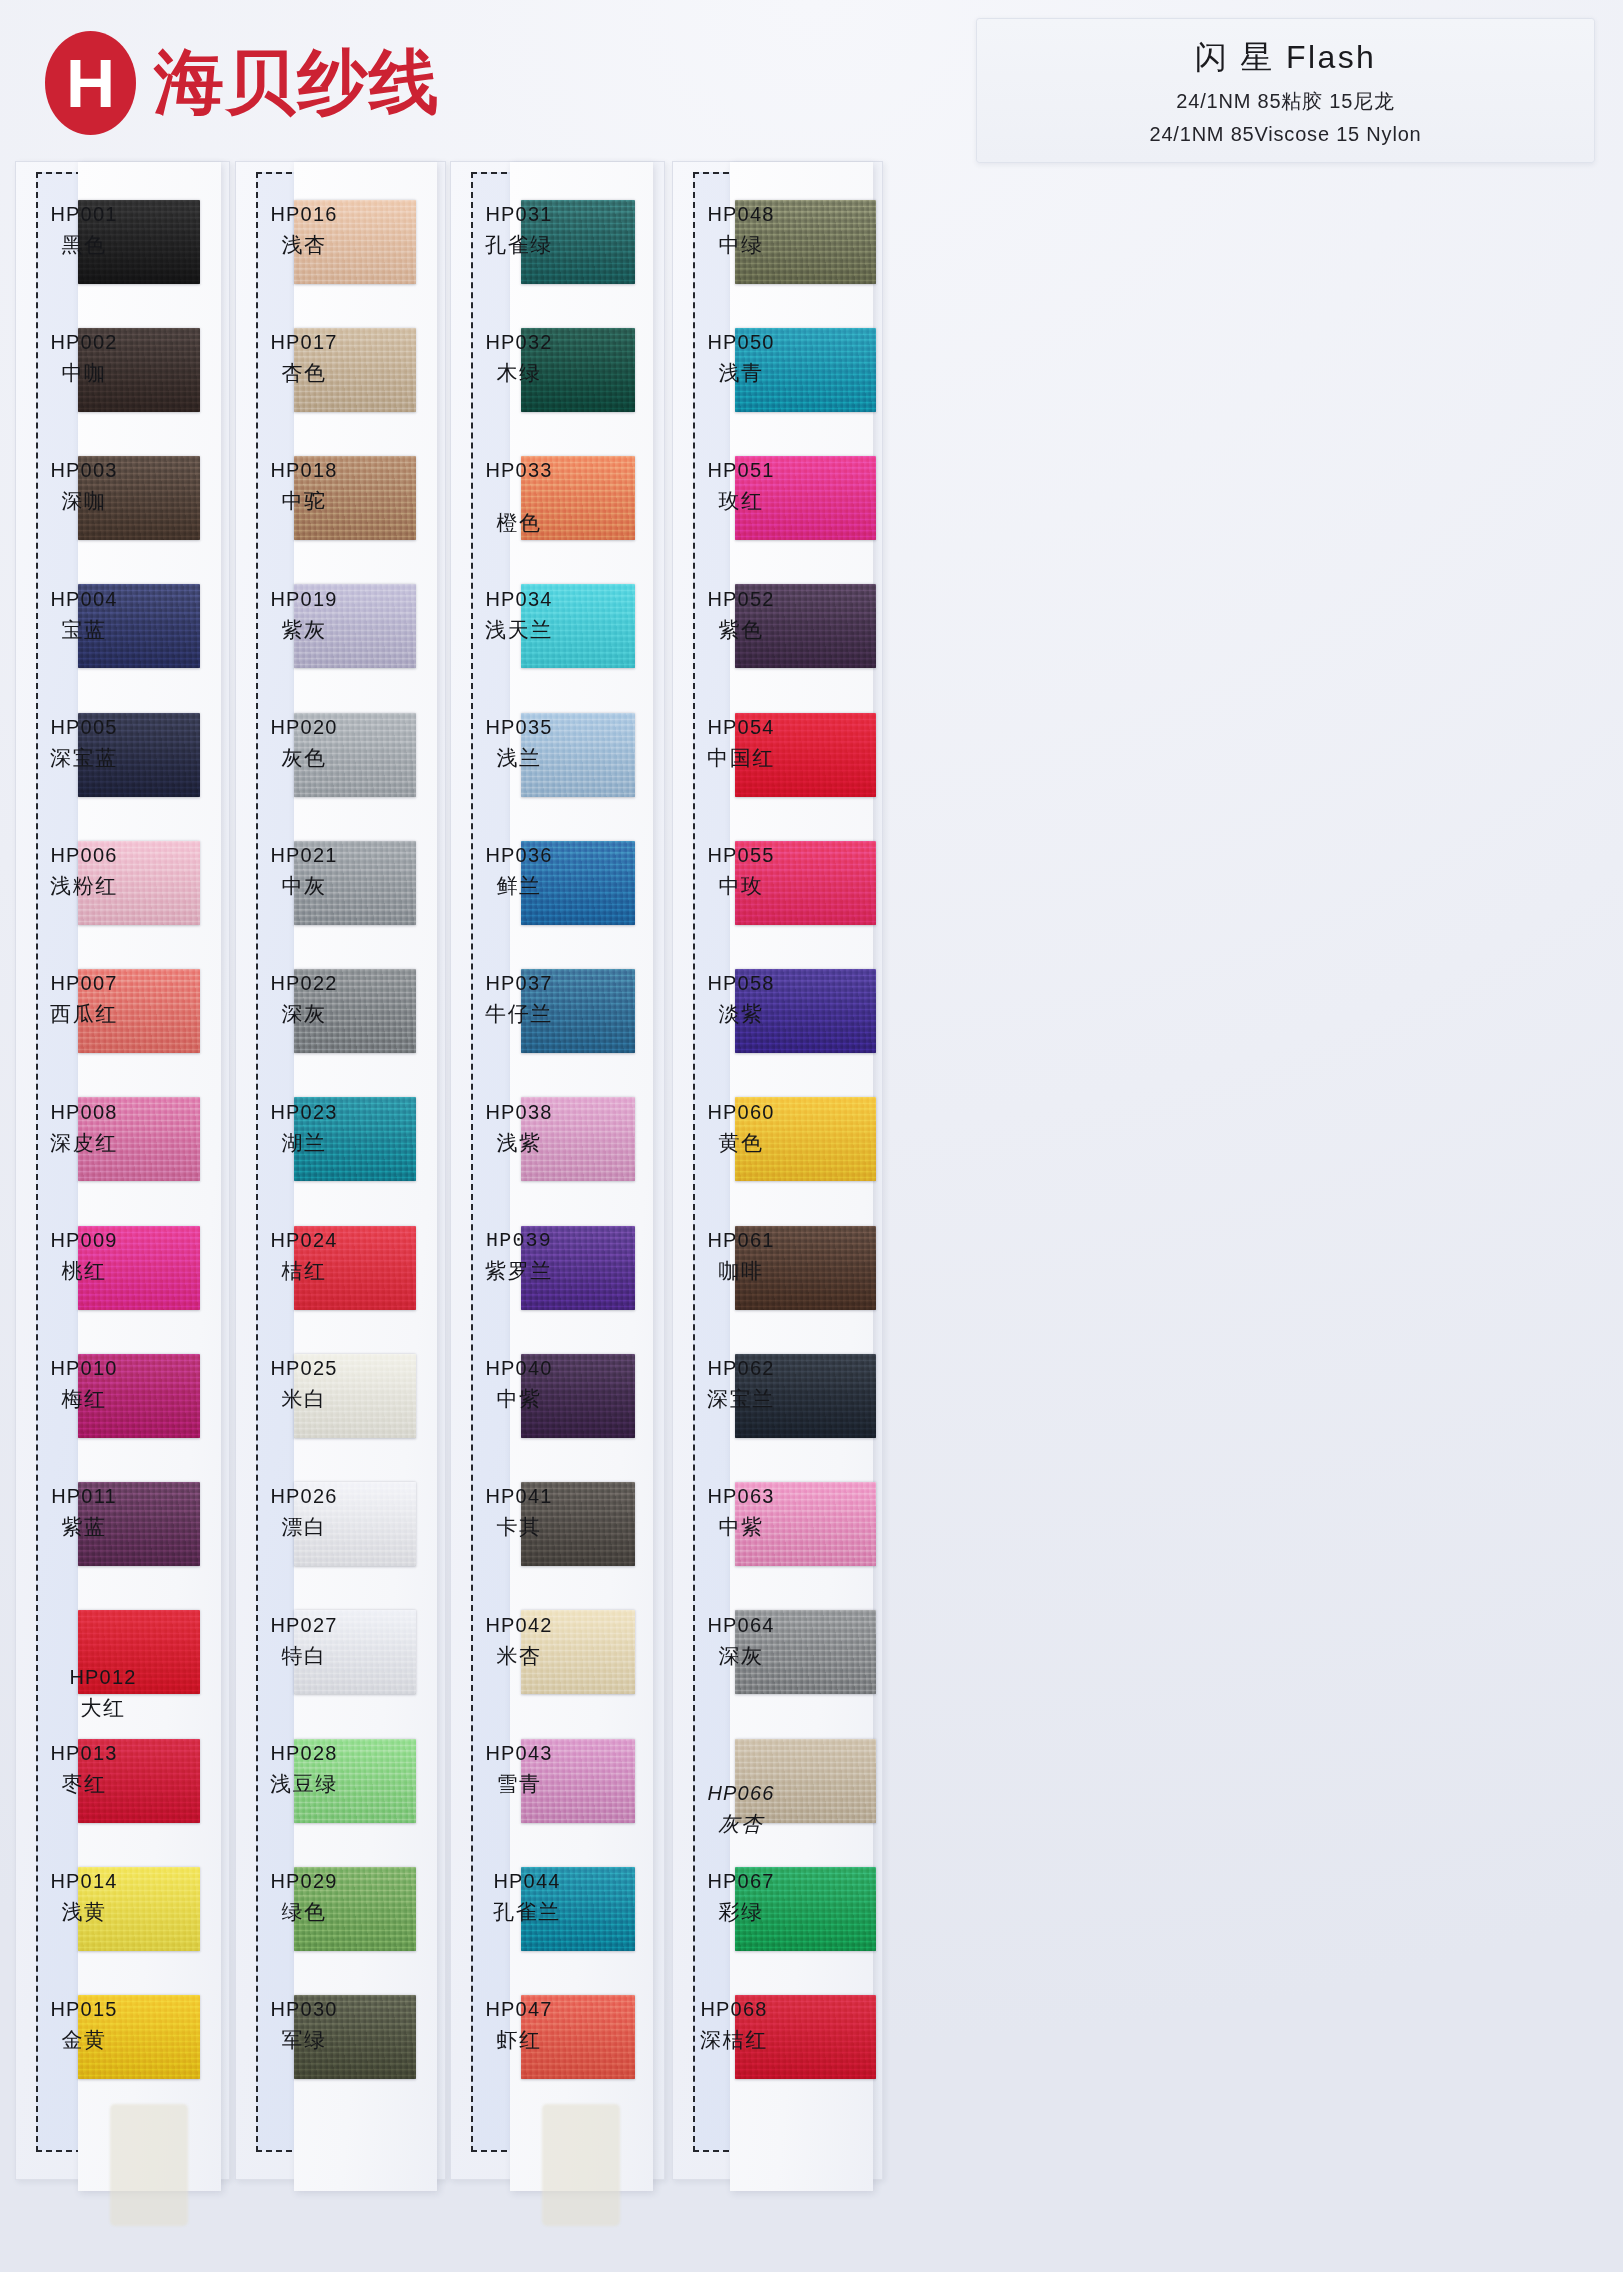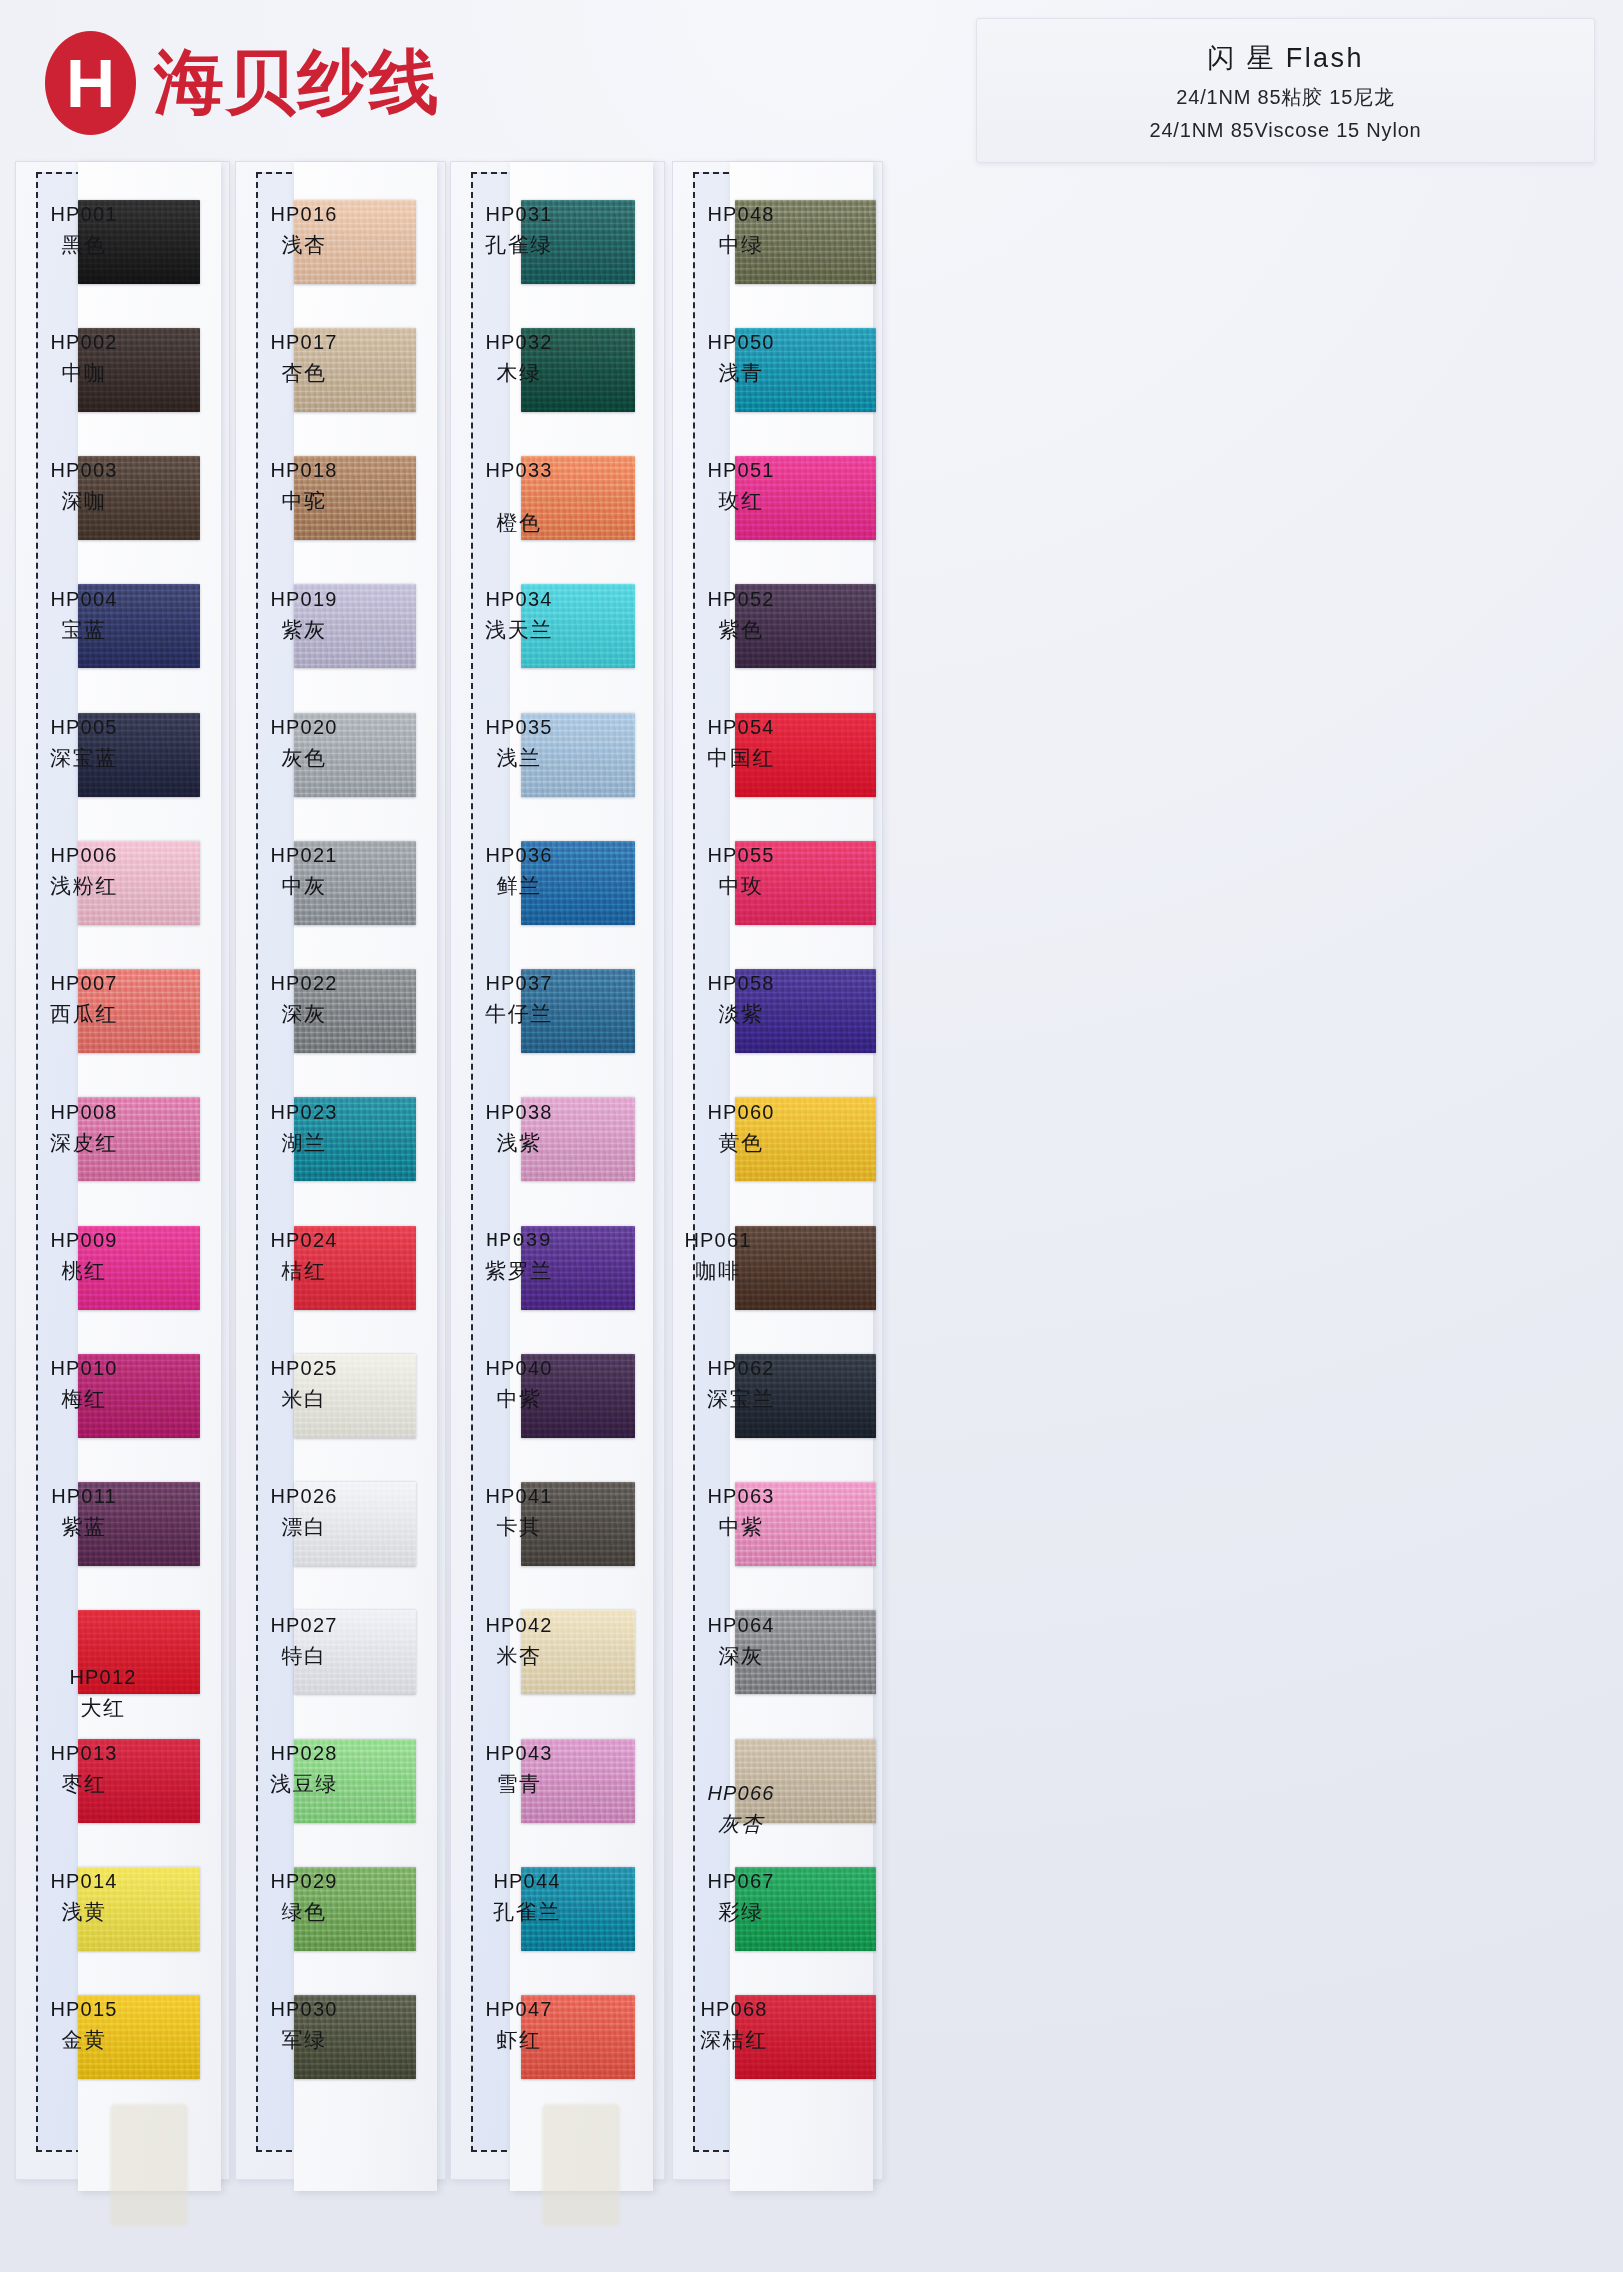--- a/index.html
+++ b/index.html
@@ -35,21 +35,21 @@
     font-family:"DejaVu Sans","Liberation Sans",sans-serif;
   }
   #title-card{
     position:absolute;left:976px;top:18px;width:617px;height:143px;
     background:linear-gradient(180deg,#f3f5f9 0%,#eef0f6 100%);
     border:0.8px solid #dfe3ec;border-radius:3.2px;
     box-shadow:0 1.6px 4.9px rgba(40,50,80,.07);
     display:flex;flex-direction:column;align-items:center;justify-content:center;
     gap:8px;
   }
-  #title-main{font-size:27px;color:#1b1b1f;letter-spacing:2.4px;}
+  #title-main{font-size:32px;color:#1b1b1f;letter-spacing:2.4px;}
   .title-sub{font-size:20px;color:#24242a;letter-spacing:0.8px;}
 
   
   .column{position:absolute;top:161px;height:2094px;}
   .col-backplate{
     position:absolute;left:0;top:0;width:100%;height:2017px;
     background:linear-gradient(100deg,#f7f8fc 0%,#eef0f7 60%,#e9ecf4 100%);
     border:0.8px solid #dcdfe9;
     box-shadow:1.6px 2.4px 5.7px rgba(40,50,80,.08);
   }
@@ -412,21 +412,21 @@
 <div class="row-label" style="left: 693px; top: 972px; height: 78px; position: absolute;">
     <div class="code">HP058</div>
     <div class="cname">淡紫</div>
   </div>
 <div class="swatch" title="HP060 黄色" style="left: 735px; width: 141px; top: 1097px; height: 84px; background: rgb(244, 194, 43);"></div>
 <div class="row-label" style="left: 693px; top: 1101px; height: 78px; position: absolute;">
     <div class="code">HP060</div>
     <div class="cname">黄色</div>
   </div>
 <div class="swatch" title="HP061 咖啡" style="left: 735px; width: 141px; top: 1226px; height: 84px; background: rgb(75, 50, 38);"></div>
-<div class="row-label" style="left: 659px; top: 1229px; height: 78px; position: absolute; padding-left: 11px;">
+<div class="row-label" style="left: 693px; top: 1229px; height: 78px; position: absolute;">
     <div class="code">HP061</div>
     <div class="cname">咖啡</div>
   </div>
 <div class="swatch" title="HP062 深宝兰" style="left: 735px; width: 141px; top: 1354px; height: 84px; background: rgb(28, 36, 48);"></div>
 <div class="row-label" style="left: 693px; top: 1357px; height: 78px; position: absolute;">
     <div class="code">HP062</div>
     <div class="cname">深宝兰</div>
   </div>
 <div class="swatch" title="HP063 中紫" style="left: 735px; width: 141px; top: 1482px; height: 84px; background: rgb(238, 147, 196);"></div>
 <div class="row-label" style="left: 693px; top: 1485px; height: 78px; position: absolute;">

